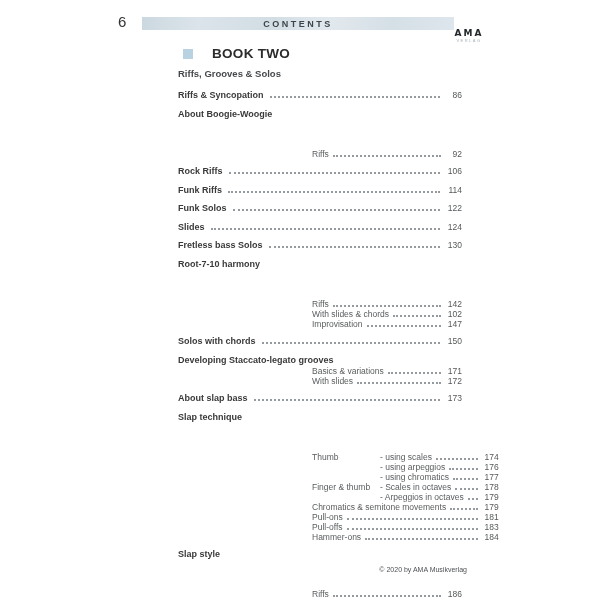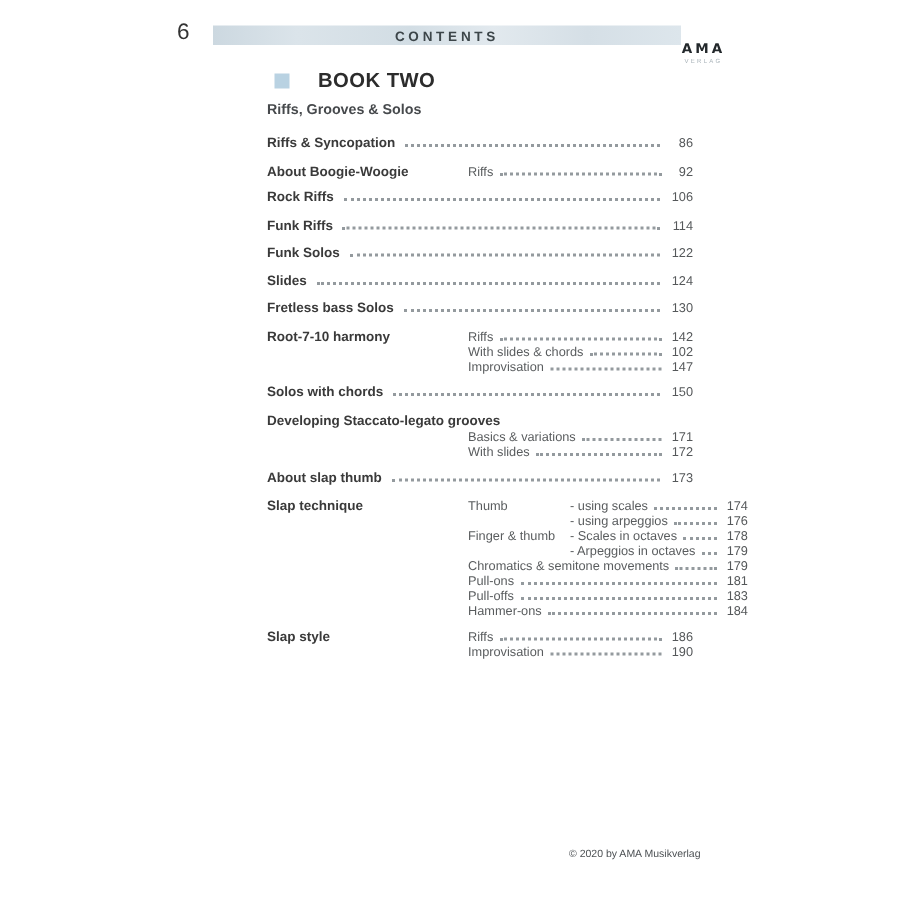--- a/index.html
+++ b/index.html
@@ -69,21 +69,21 @@
     border-bottom:2px dotted #949a9e;
     margin:0 5px 2px 6px;
     min-width:10px;
   }
   .pg {
     font-size:8.5px; color:#55585a; min-width:17px; text-align:right;
     font-weight:400; white-space:nowrap;
   }
   .group { display:flex; margin-bottom:7.5px; }
   .group > .lbl { width:134px; flex:0 0 134px; font-size:9px; line-height:10px; }
-  .subs { flex:1 1 auto; display:flex; flex-direction:column; }
+  .subs { flex:1 1 auto; display:flex; flex-direction:column;margin-top:40px; }
   .subrow {
     display:flex; align-items:baseline;
     font-size:8.5px; line-height:10px; color:#595c5e;
   }
   .subrow .leader { margin:0 4px 1.5px 4px; }
   .tab { flex:0 0 68px; white-space:nowrap; }
   .subtext { white-space:nowrap; }
   .group.full { display:block; }
   .group.full > .lbl { width:auto; }
   .group.full > .subs { margin-left:134px; margin-top:1px; }
@@ -192,40 +192,46 @@
             <span class="pg">171</span>
           </div>
           <div class="subrow">
             <span class="subtext">With slides</span>
             <span class="leader"></span>
             <span class="pg">172</span>
           </div>
         </div>
       </div>
       <div class="row">
-        <span class="lbl">About slap thumb</span>
+        <span class="lbl">About slap bass</span>
         <span class="leader"></span>
         <span class="pg">173</span>
       </div>
       <div class="group">
         <div class="lbl">Slap technique</div>
         <div class="subs">
           <div class="subrow">
             <span class="tab">Thumb</span>
             <span class="subtext">- using scales</span>
             <span class="leader"></span>
             <span class="pg">174</span>
           </div>
           <div class="subrow">
             <span class="tab"></span>
             <span class="subtext">- using arpeggios</span>
             <span class="leader"></span>
             <span class="pg">176</span>
           </div>
           <div class="subrow">
+            <span class="tab"></span>
+            <span class="subtext">- using chromatics</span>
+            <span class="leader"></span>
+            <span class="pg">177</span>
+          </div>
+          <div class="subrow">
             <span class="tab">Finger &amp; thumb</span>
             <span class="subtext">- Scales in octaves</span>
             <span class="leader"></span>
             <span class="pg">178</span>
           </div>
           <div class="subrow">
             <span class="tab"></span>
             <span class="subtext">- Arpeggios in octaves</span>
             <span class="leader"></span>
             <span class="pg">179</span>

